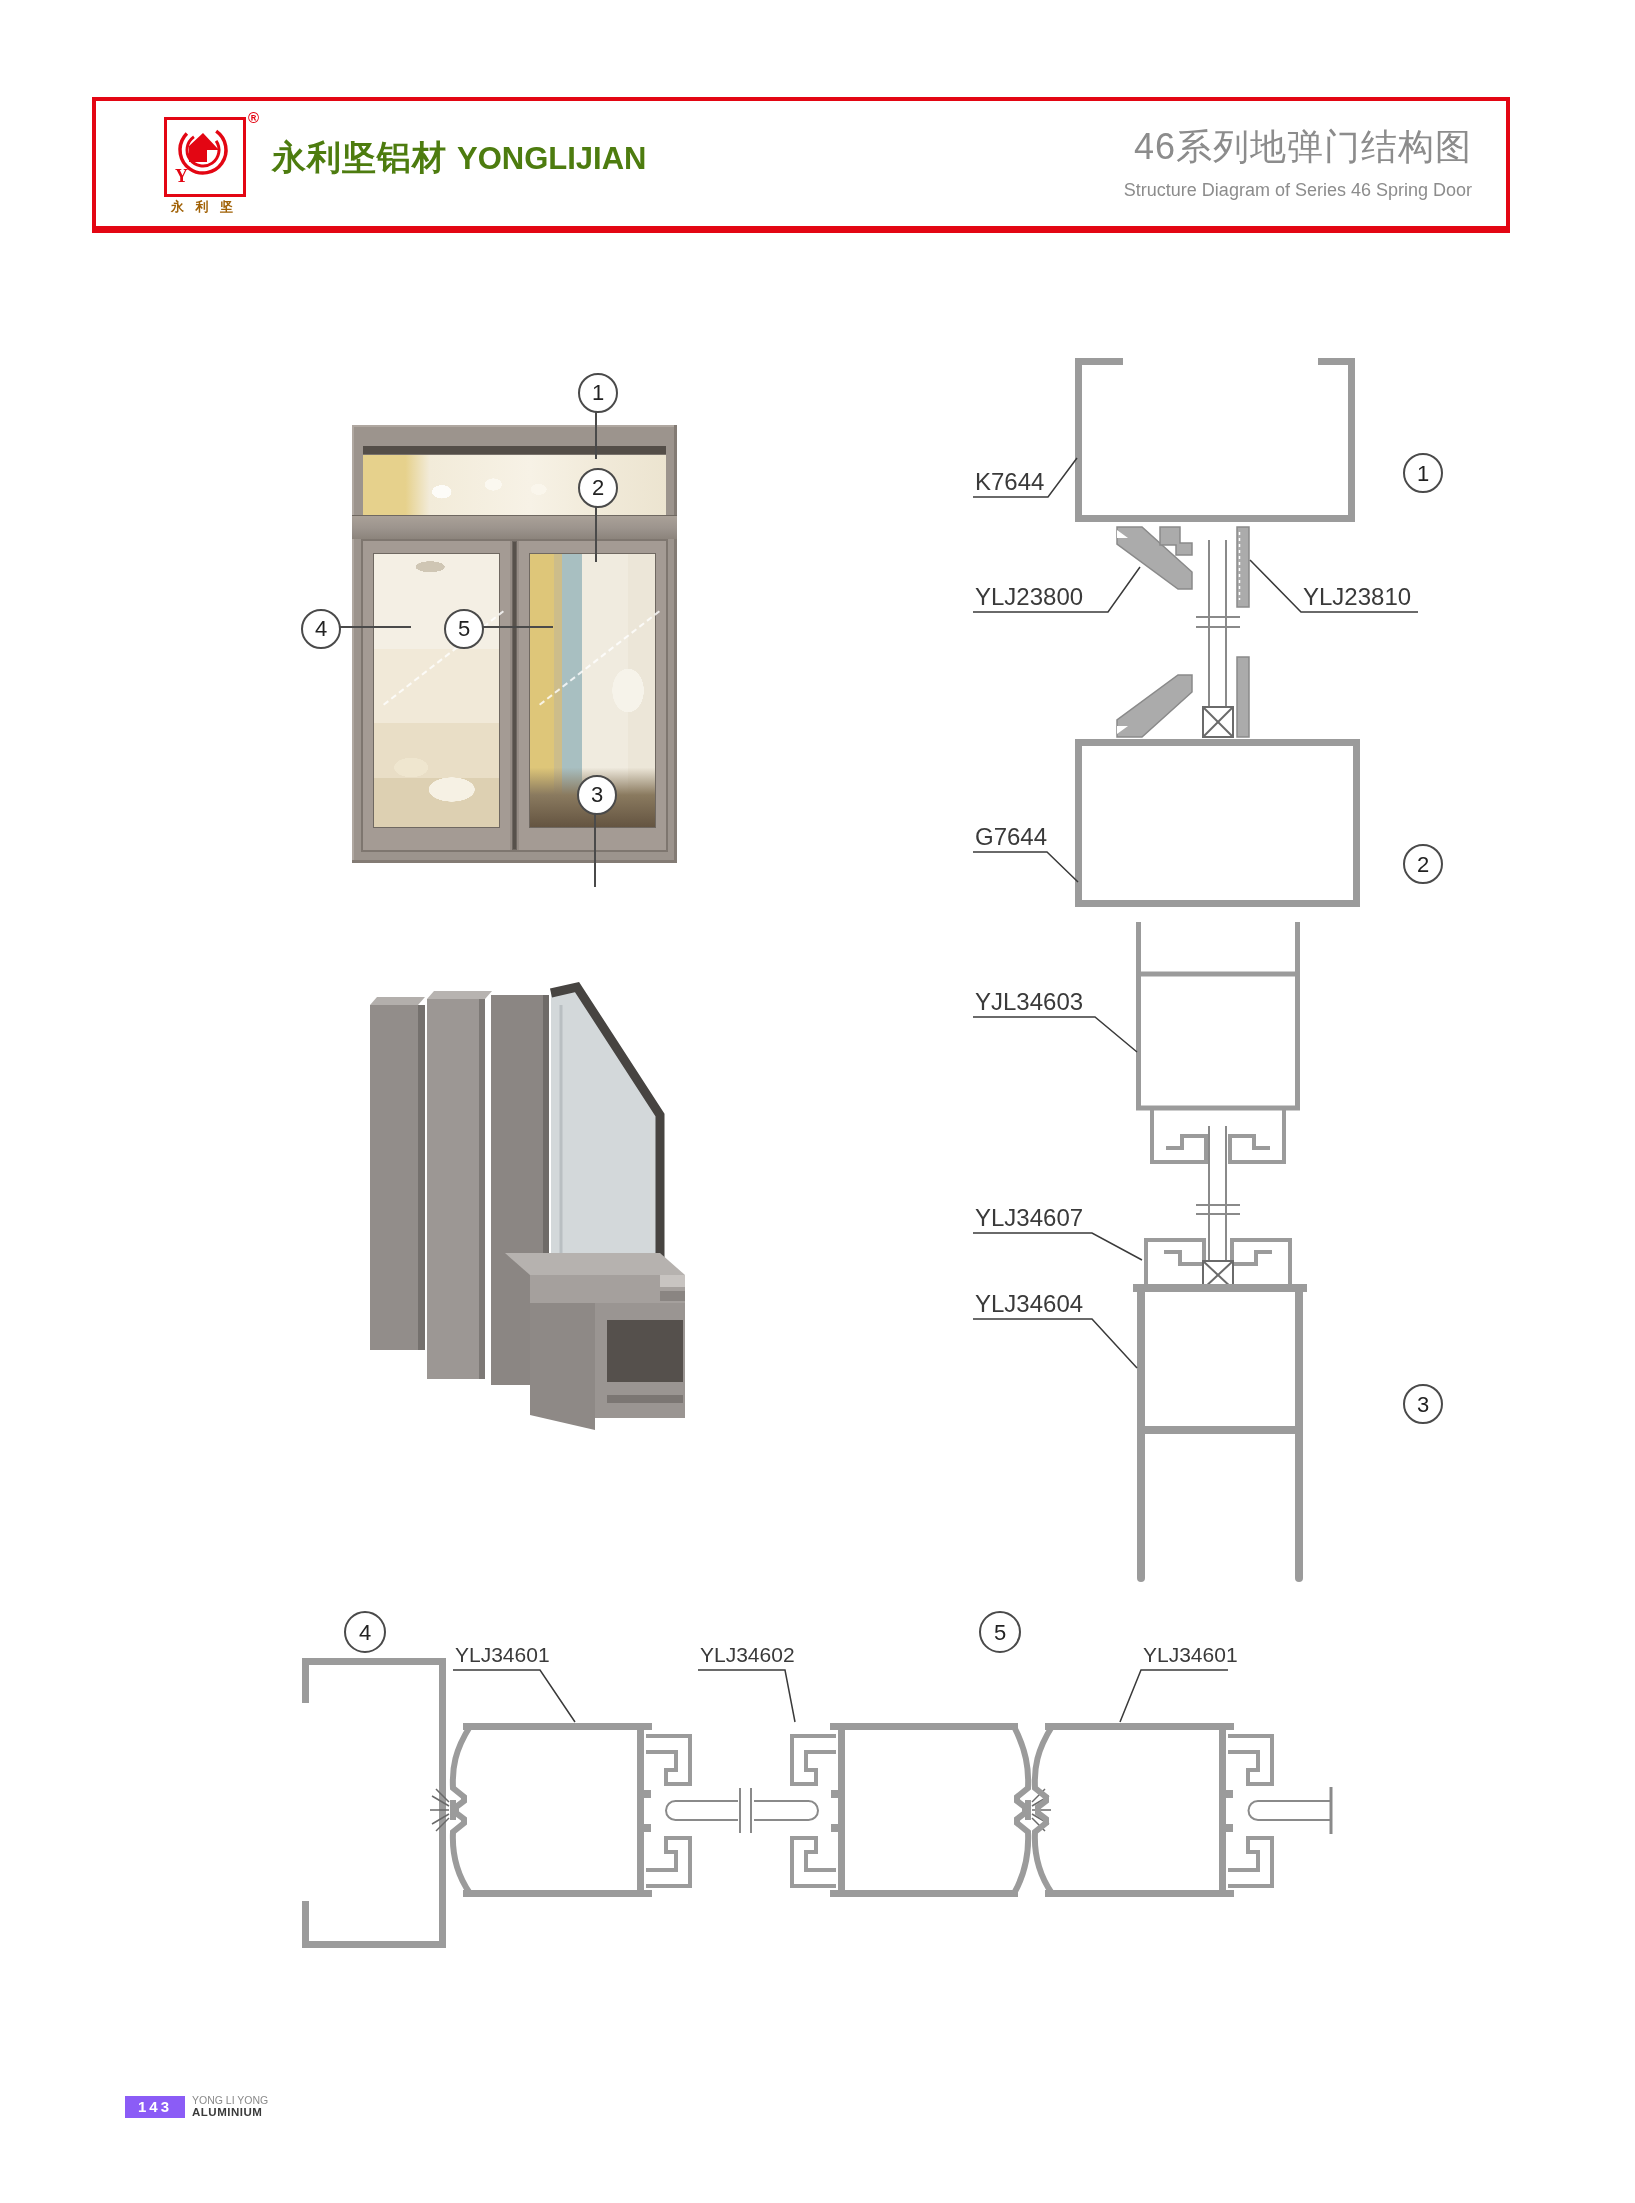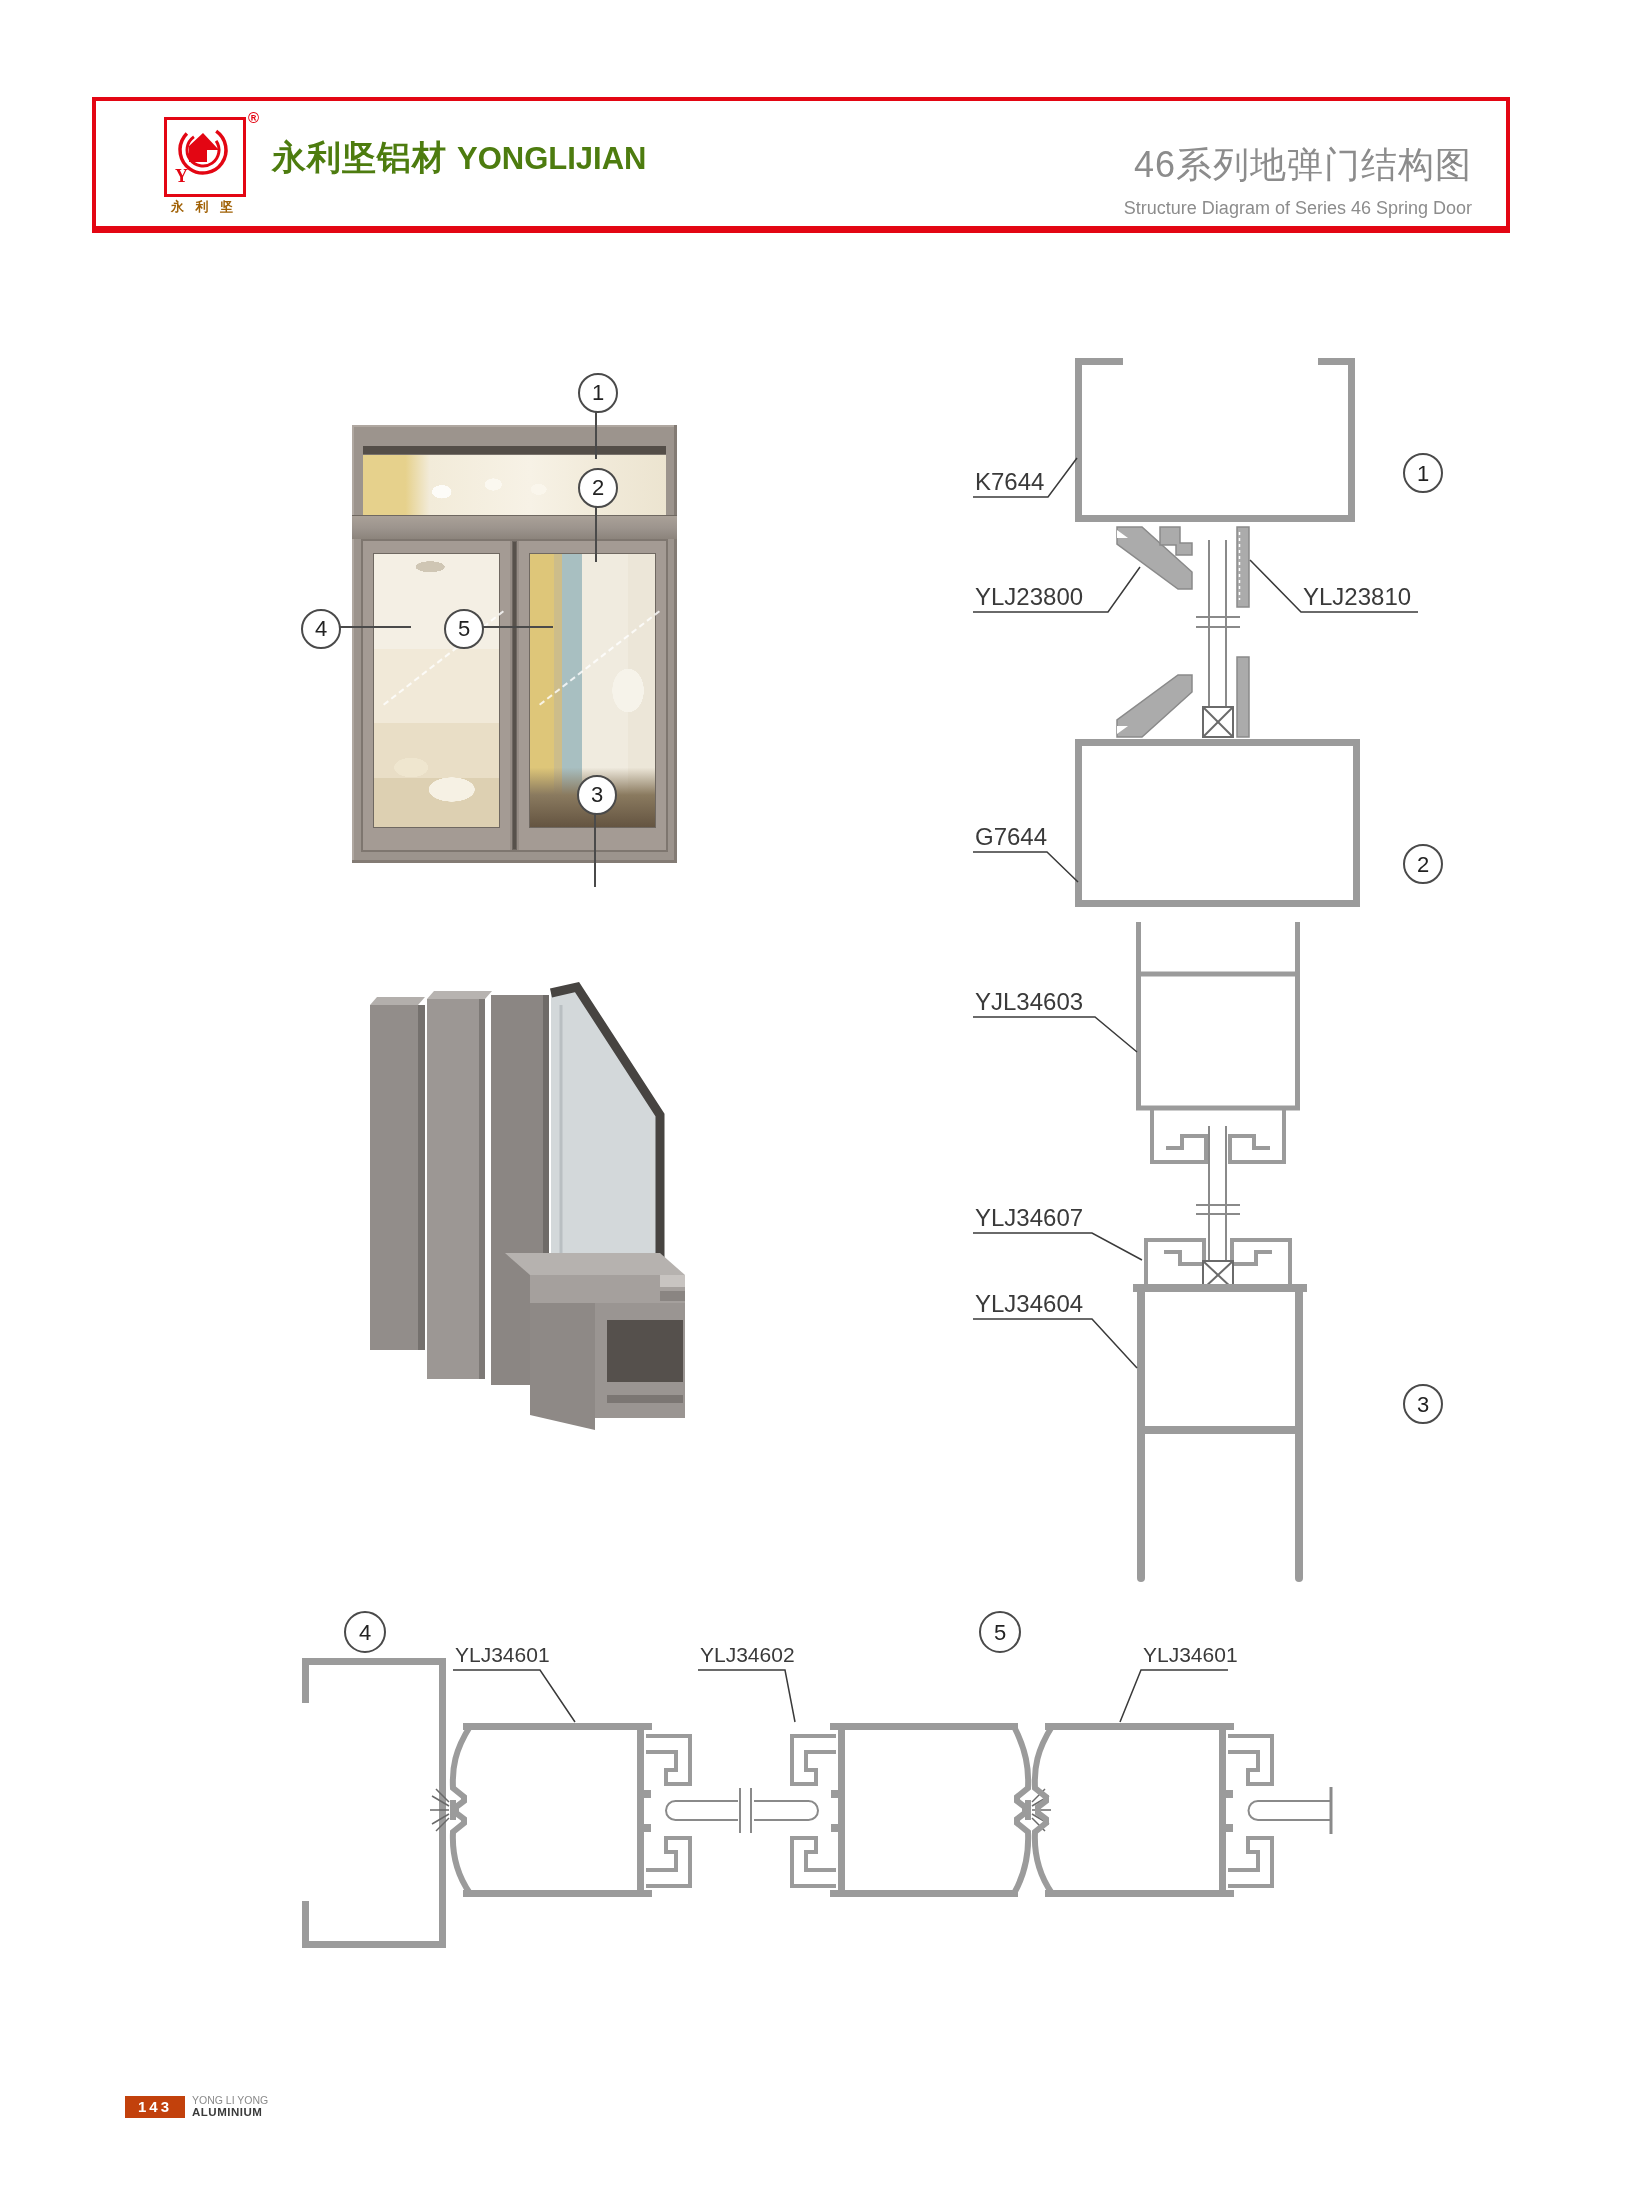--- a/index.html
+++ b/index.html
@@ -9,21 +9,21 @@
   
   .header-box{position:absolute;left:92px;top:97px;width:1410px;height:125px;
     border:4px solid #e30613;border-bottom-width:7px;background:#fff;}
   .logo-box{position:absolute;left:68px;top:16px;width:76px;height:74px;border:3px solid #e30613;}
   .reg-mark{position:absolute;left:152px;top:8px;color:#e30613;font-size:15px;font-weight:bold;}
   .logo-caption{position:absolute;left:60px;top:97px;width:96px;text-align:center;
     color:#a16207;font-size:13px;font-weight:bold;letter-spacing:4px;white-space:nowrap;}
   .brand{position:absolute;left:176px;top:34px;white-space:nowrap;color:#4d7c0f;font-weight:bold;}
   .brand .cn{font-size:34px;letter-spacing:1px;}
   .brand .en{font-size:31px;letter-spacing:0px;margin-left:10px;}
-  .titles{position:absolute;right:34px;top:40px;text-align:right;color:#8c8c8c;}
+  .titles{position:absolute;right:34px;top:22px;text-align:right;color:#8c8c8c;}
   .title-cn{font-size:36px;letter-spacing:1px;}
   .title-en{font-size:18px;margin-top:8px;}
 
   
   .door{position:absolute;left:352px;top:425px;width:325px;height:438px;background:#9c948d;
         box-shadow:inset -3px -3px 0 #837b74, inset 2px 2px 0 #b0a8a1;}
   .transom-shade{position:absolute;left:11px;right:11px;top:21px;height:8px;background:#544e48;}
   .transom-glass{position:absolute;left:11px;right:11px;top:29px;height:61px;
     background:
       radial-gradient(ellipse 16px 11px at 26% 62%, #fdfcf8 0 60%, rgba(255,255,255,0) 61%),
@@ -67,21 +67,21 @@
   text.lbl-s{font-family:"Liberation Sans",sans-serif;font-size:21px;fill:#3a3a3a;}
   text.cnum{font-family:"Liberation Sans",sans-serif;font-size:22px;fill:#222;text-anchor:middle;}
   .prof{stroke:#9b9b9b;fill:none;}
   .proff{stroke:#9b9b9b;fill:#fff;}
   .bead{fill:#ababab;stroke:#8a8a8a;stroke-width:1.5;}
   .thin{stroke:#8a8a8a;stroke-width:2;fill:none;}
   .leader{stroke:#3a3a3a;stroke-width:1.5;fill:none;}
   .ccirc{fill:#fff;stroke:#4a4a4a;stroke-width:2;}
 
   
-  .page-badge{position:absolute;left:125px;top:2096px;width:60px;height:22px;background:#c2410c;
+  .page-badge{position:absolute;left:125px;top:2096px;width:60px;height:22px;background:#8b5cf6;
     color:#fff;font-weight:bold;font-size:15px;letter-spacing:3px;text-align:center;line-height:22px;}
   .footer-co{position:absolute;left:192px;top:2094px;line-height:12px;}
   .footer-co .l1{color:#8a8a8a;font-size:10.5px;}
   .footer-co .l2{color:#3a3a3a;font-size:11.5px;font-weight:bold;letter-spacing:.5px;}
 </style>
 </head>
 <body>
 
 <div id="page">
 

